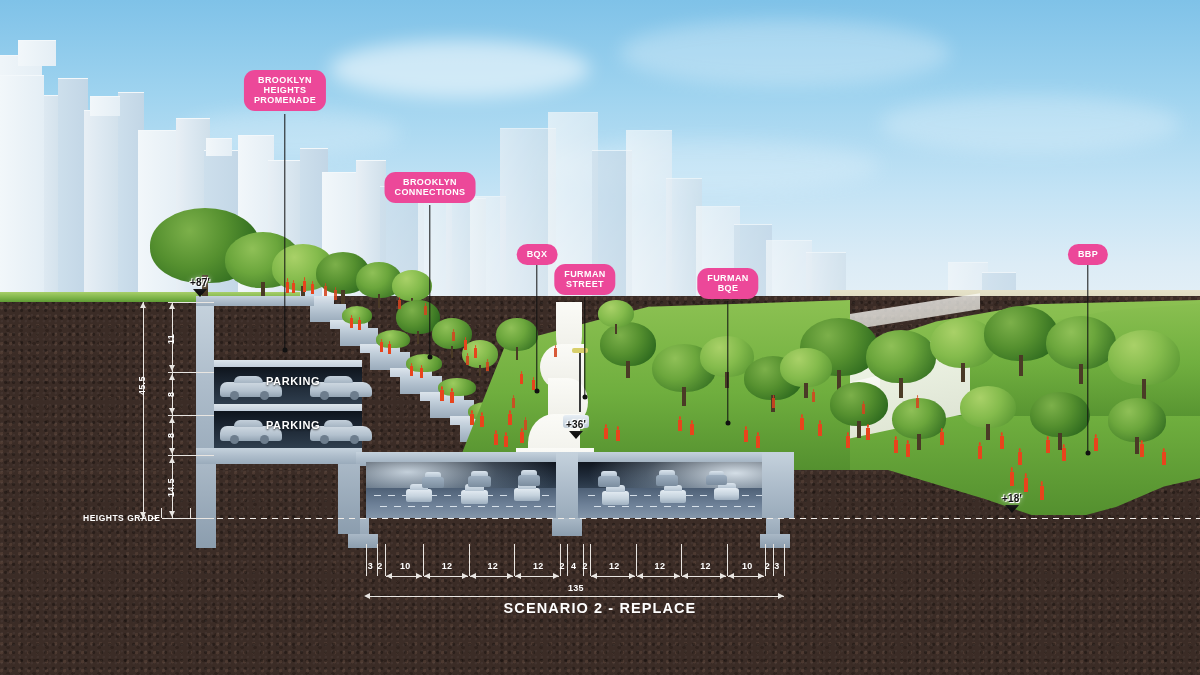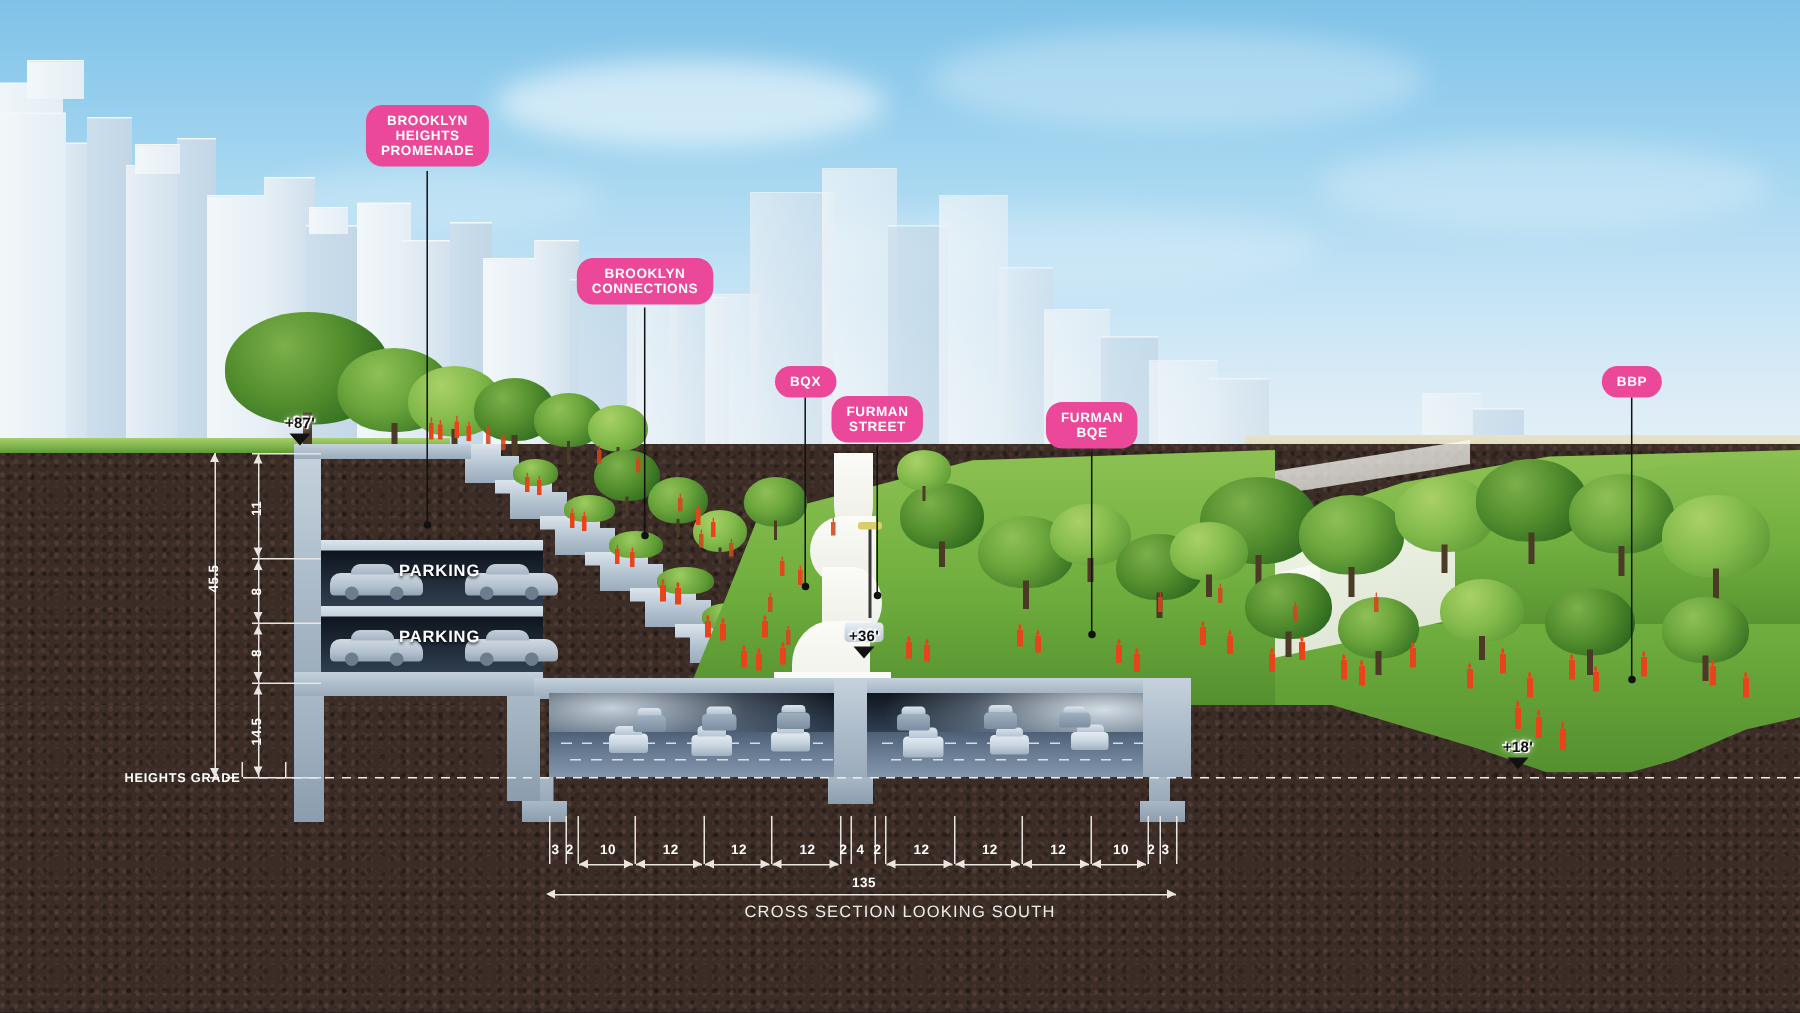--- a/index.html
+++ b/index.html
@@ -744,16 +744,16 @@
     <div class="dot" style="top:155px;"></div>
   </div>
 
   <div class="pin" style="left:1088px;top:244px;">
     <div class="bub">BBP</div>
     <div class="stem" style="top:21px;height:188px;"></div>
     <div class="dot" style="top:209px;"></div>
   </div>
 
   <div class="title-wrap" style="top:600px;">
-    <div class="title-sub">CROSS SECTION LOOKING SOUTH</div>
+    <div class="title-main">SCENARIO 2 - REPLACE</div>
   </div>
 
 </div>
 
 </body></html>

